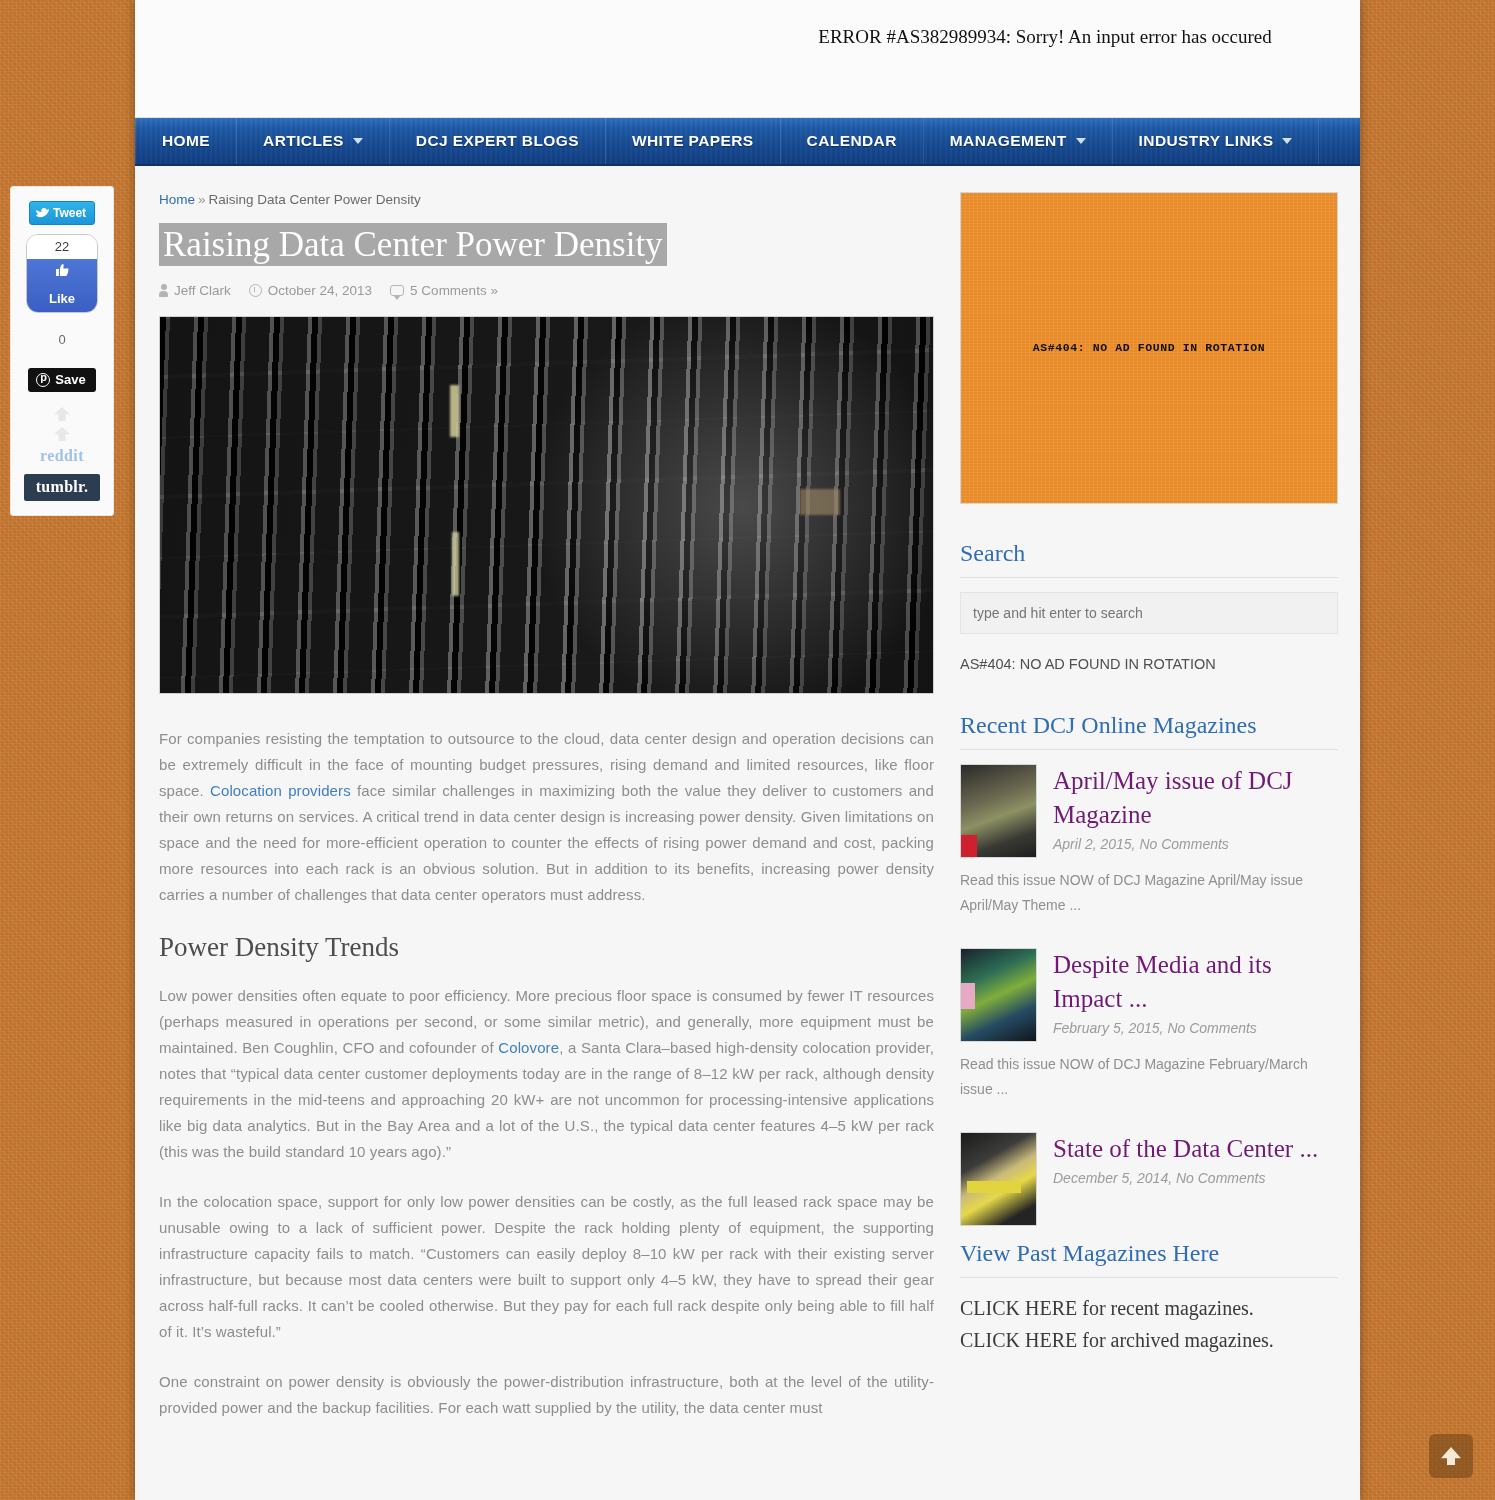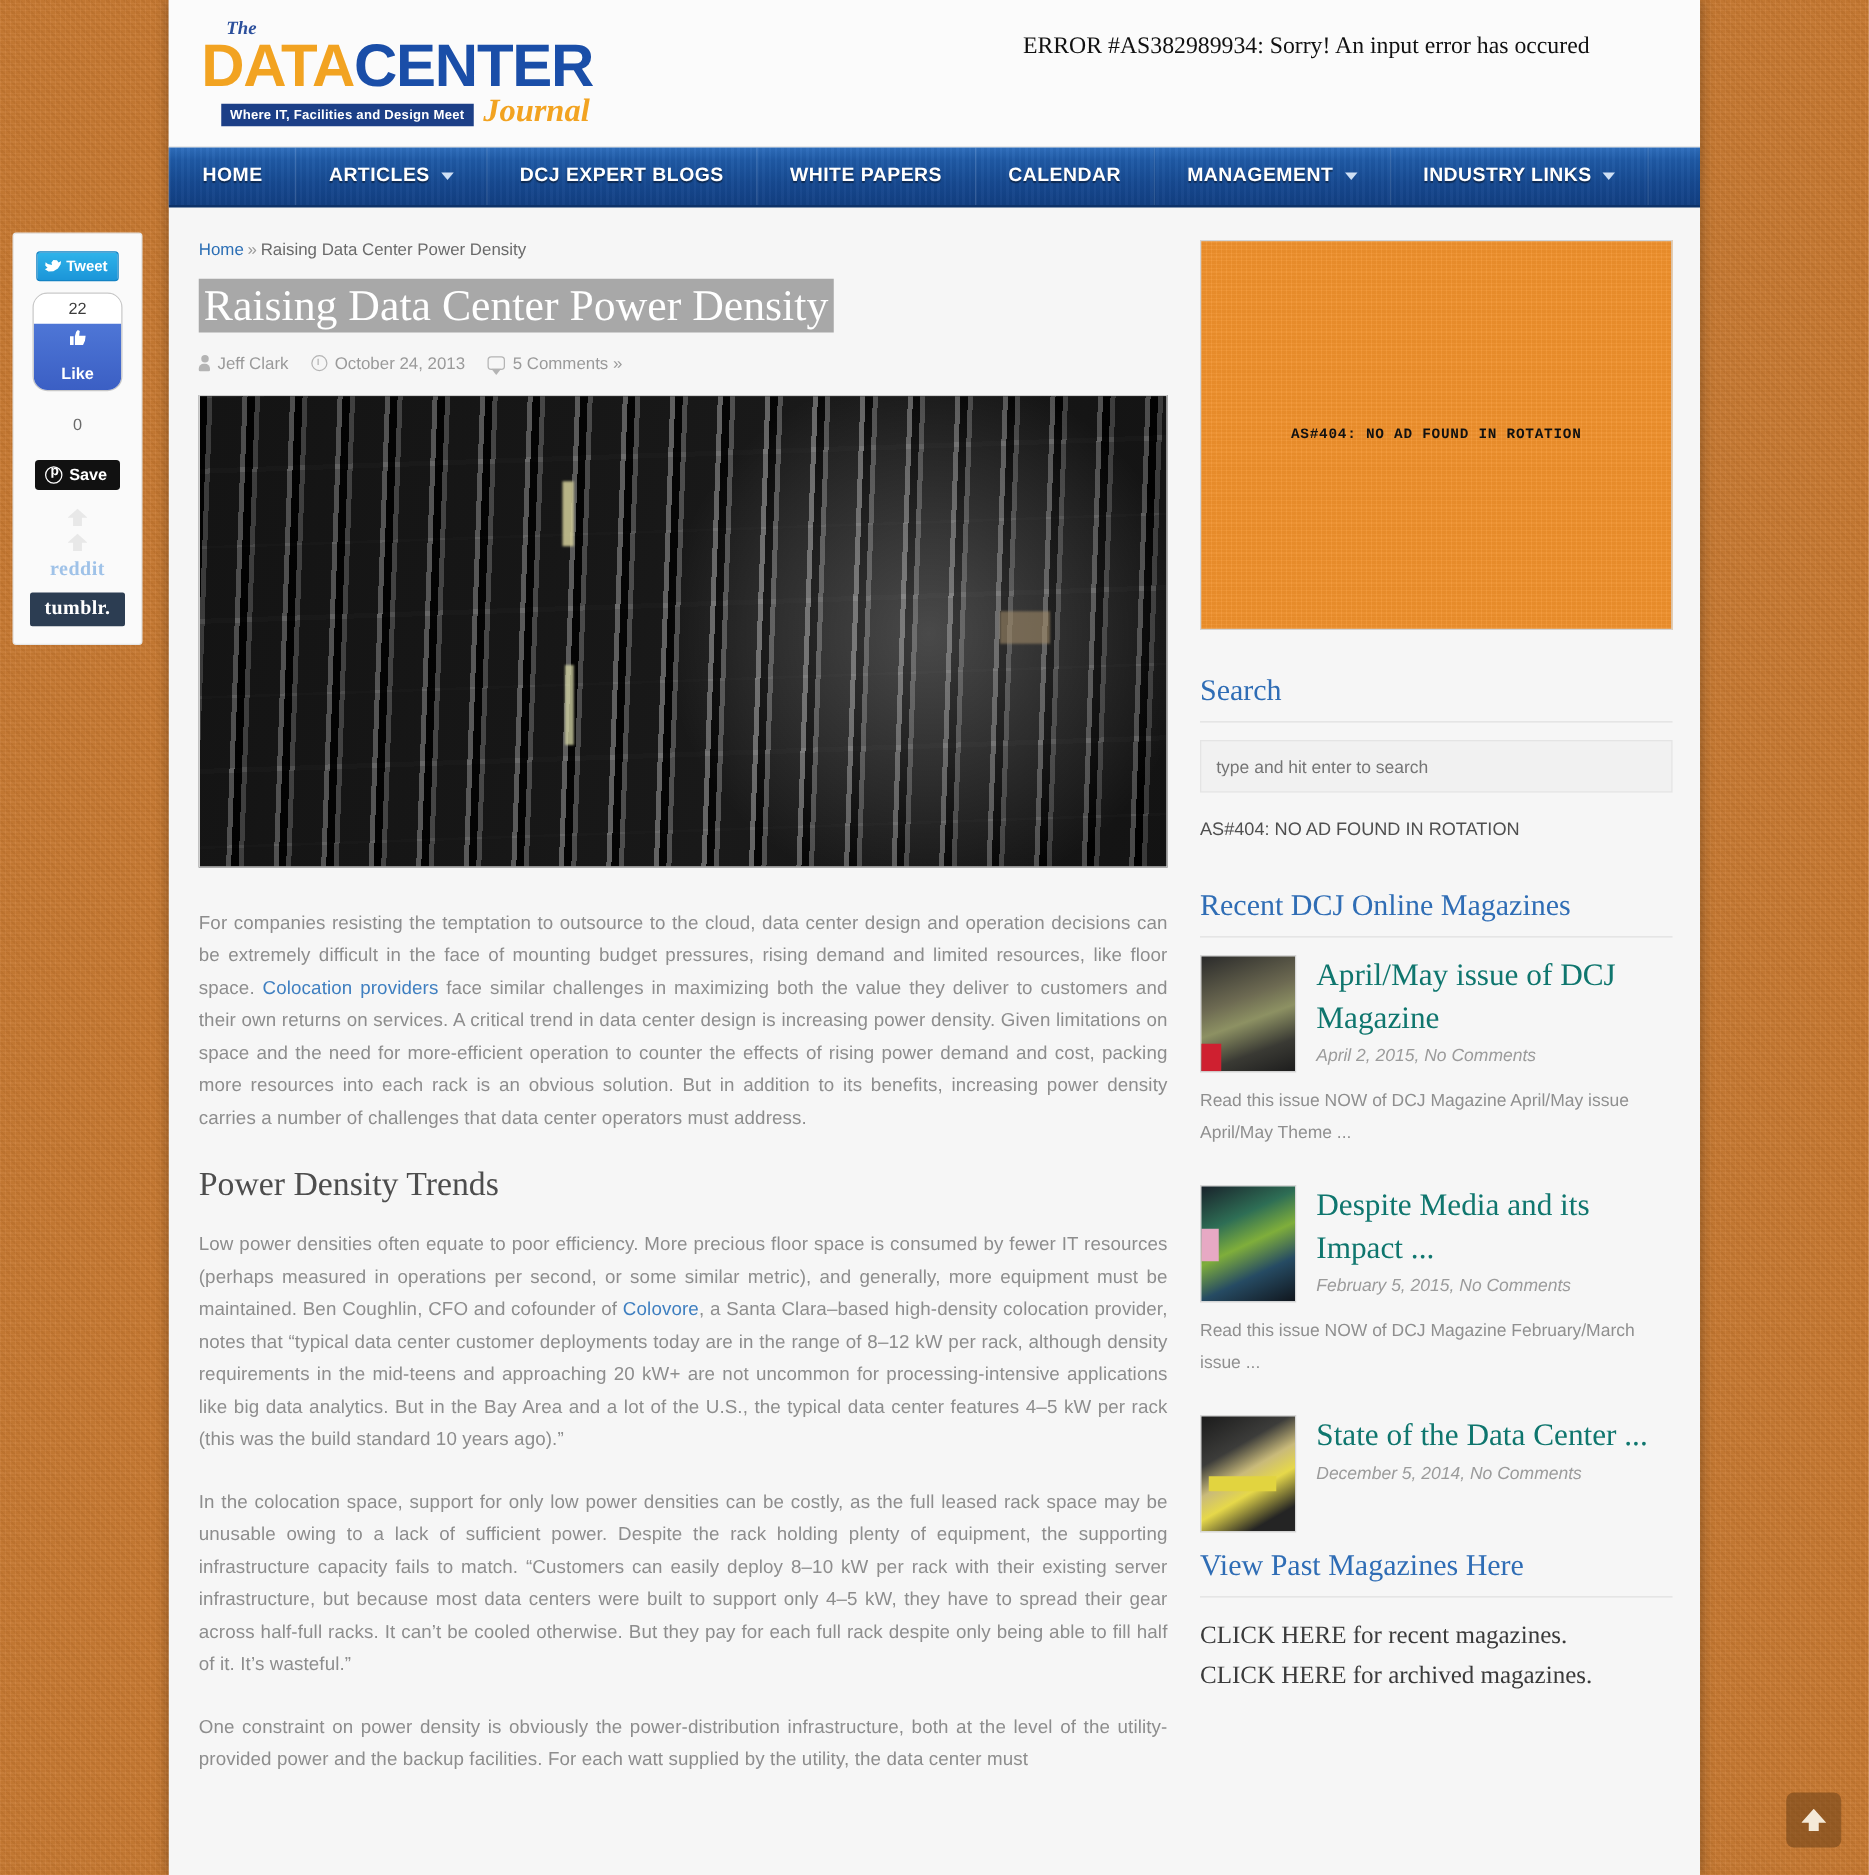--- a/index.html
+++ b/index.html
@@ -168,21 +168,21 @@
   .mag-thumb .t-a { position:absolute; inset:0; }
   .thumb-1 .t-a { background:linear-gradient(160deg,#2a2a2a 0%,#6d6a52 38%,#8d9163 55%,#3a3a34 78%,#1d1d1d 100%); }
   .thumb-1::after { content:""; position:absolute; left:0; bottom:0; width:16px; height:22px; background:#cf2030; }
   .thumb-2 .t-a { background:linear-gradient(155deg,#19222b 0%,#2e6e55 30%,#7fae3b 50%,#264b63 72%,#10161d 100%); }
   .thumb-2::after { content:""; position:absolute; left:0; top:34px; width:14px; height:26px; background:#e7a9c4; }
   .thumb-3 .t-a { background:linear-gradient(150deg,#1b1b1b 0%,#3c3c3a 30%,#c9ba7a 48%,#e6d84a 62%,#242424 85%); }
   .thumb-3::after { content:""; position:absolute; left:6px; top:48px; width:54px; height:12px; background:#e2d43f; }
   .mag-body { flex:1; min-width:0; }
   .mag-title {
     font-family:"Liberation Serif", serif; font-size:25px; line-height:34px;
-    color:#0f766e; font-weight:normal; margin:0 0 4px 0;
+    color:#701a75; font-weight:normal; margin:0 0 4px 0;
   }
   .mag-date { font-size:14px; color:#9b9b9b; font-style:italic; margin-bottom:10px; }
   .mag-excerpt { font-size:14px; line-height:25px; color:#8f8f8f; margin:0 0 30px 0; }
 
   #past-head {
     font-family:"Liberation Serif", serif; font-size:24px; color:#2f6db5;
     font-weight:normal; margin:14px 0 14px 0; padding-bottom:10px;
     border-bottom:1px solid #e0e0e0;
   }
   .click-line { font-family:"Liberation Serif", serif; font-size:20px; color:#3a3a3a; line-height:32px; }
@@ -230,27 +230,20 @@
     width:20px; height:18px; background:rgba(255,250,235,0.9);
     clip-path:polygon(50% 0%, 100% 62%, 70% 62%, 70% 100%, 30% 100%, 30% 62%, 0% 62%);
   }
 </style>
 </head>
 <body>
 
 <div id="page-wrap">
 
   <div id="header">
-    <div id="logo">
-      <div class="logo-the">The</div>
-      <div class="logo-main"><span class="logo-data">DATA</span><span class="logo-center">CENTER</span></div>
-      <div class="logo-tagline-row">
-        <span class="logo-tagline">Where IT, Facilities and Design Meet</span><span class="logo-journal">Journal</span>
-      </div>
-    </div>
     <div id="error-banner">ERROR #AS382989934: Sorry! An input error has occured</div>
   </div>
 
   <div id="nav">
     <div class="nav-item">
         <span>HOME</span>
       </div>
     <div class="nav-item">
         <span>ARTICLES</span>
         <span class="caret"></span>

